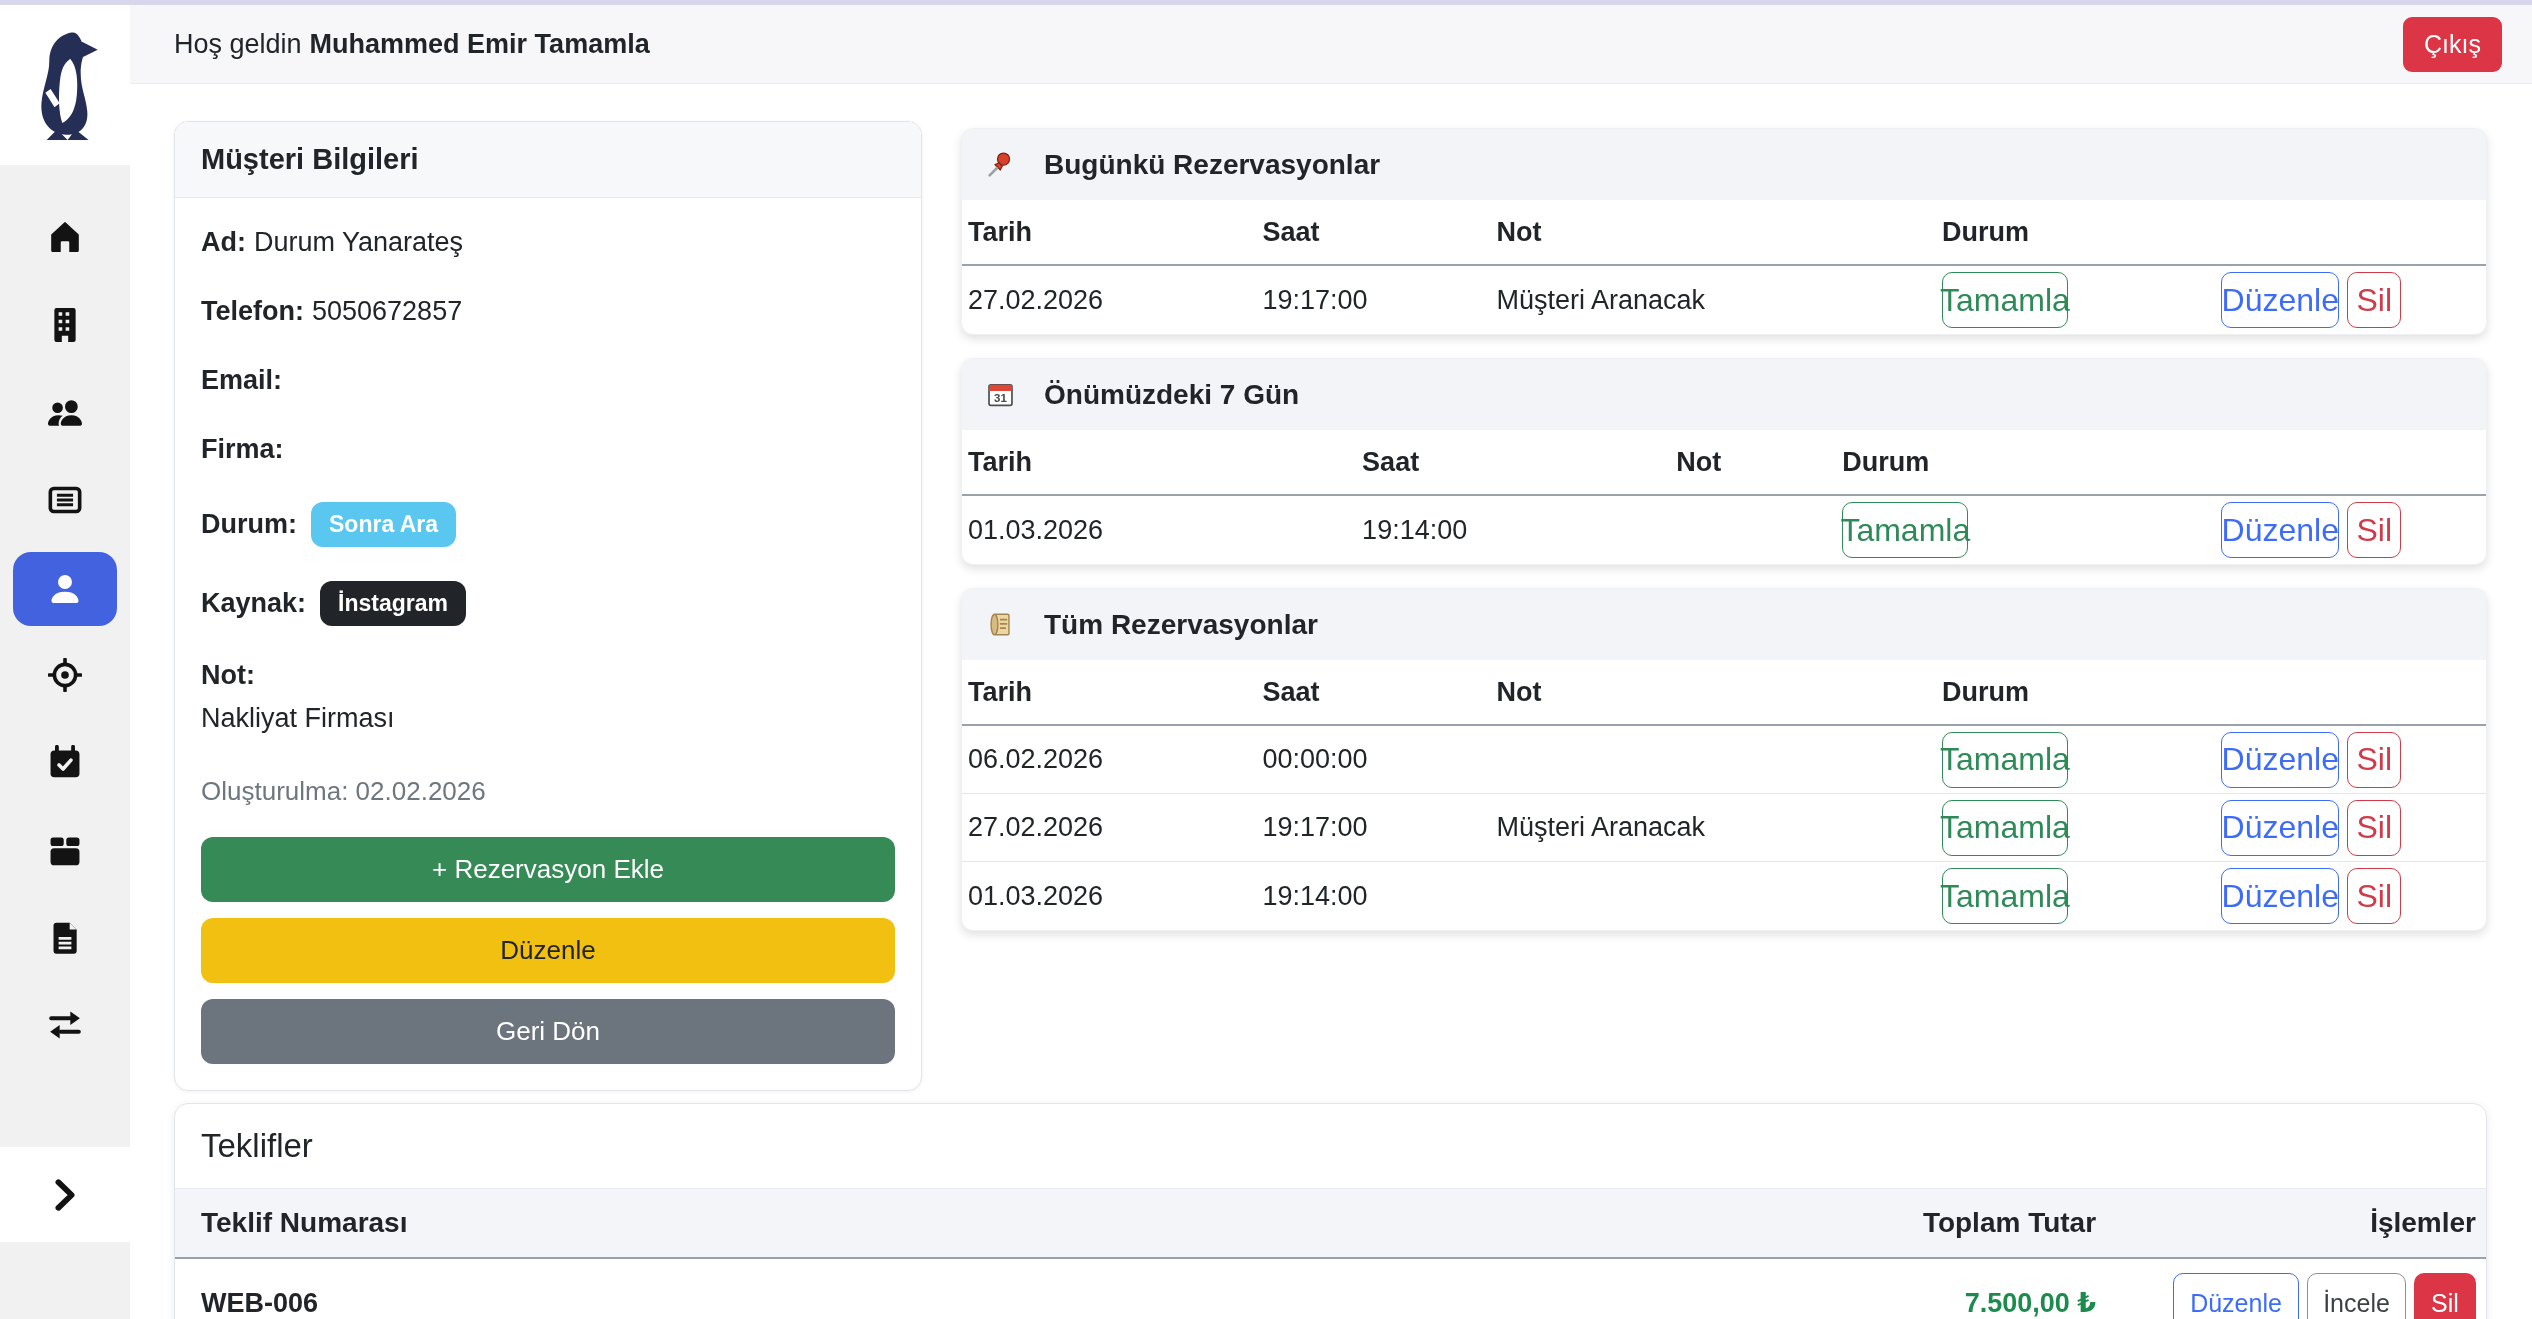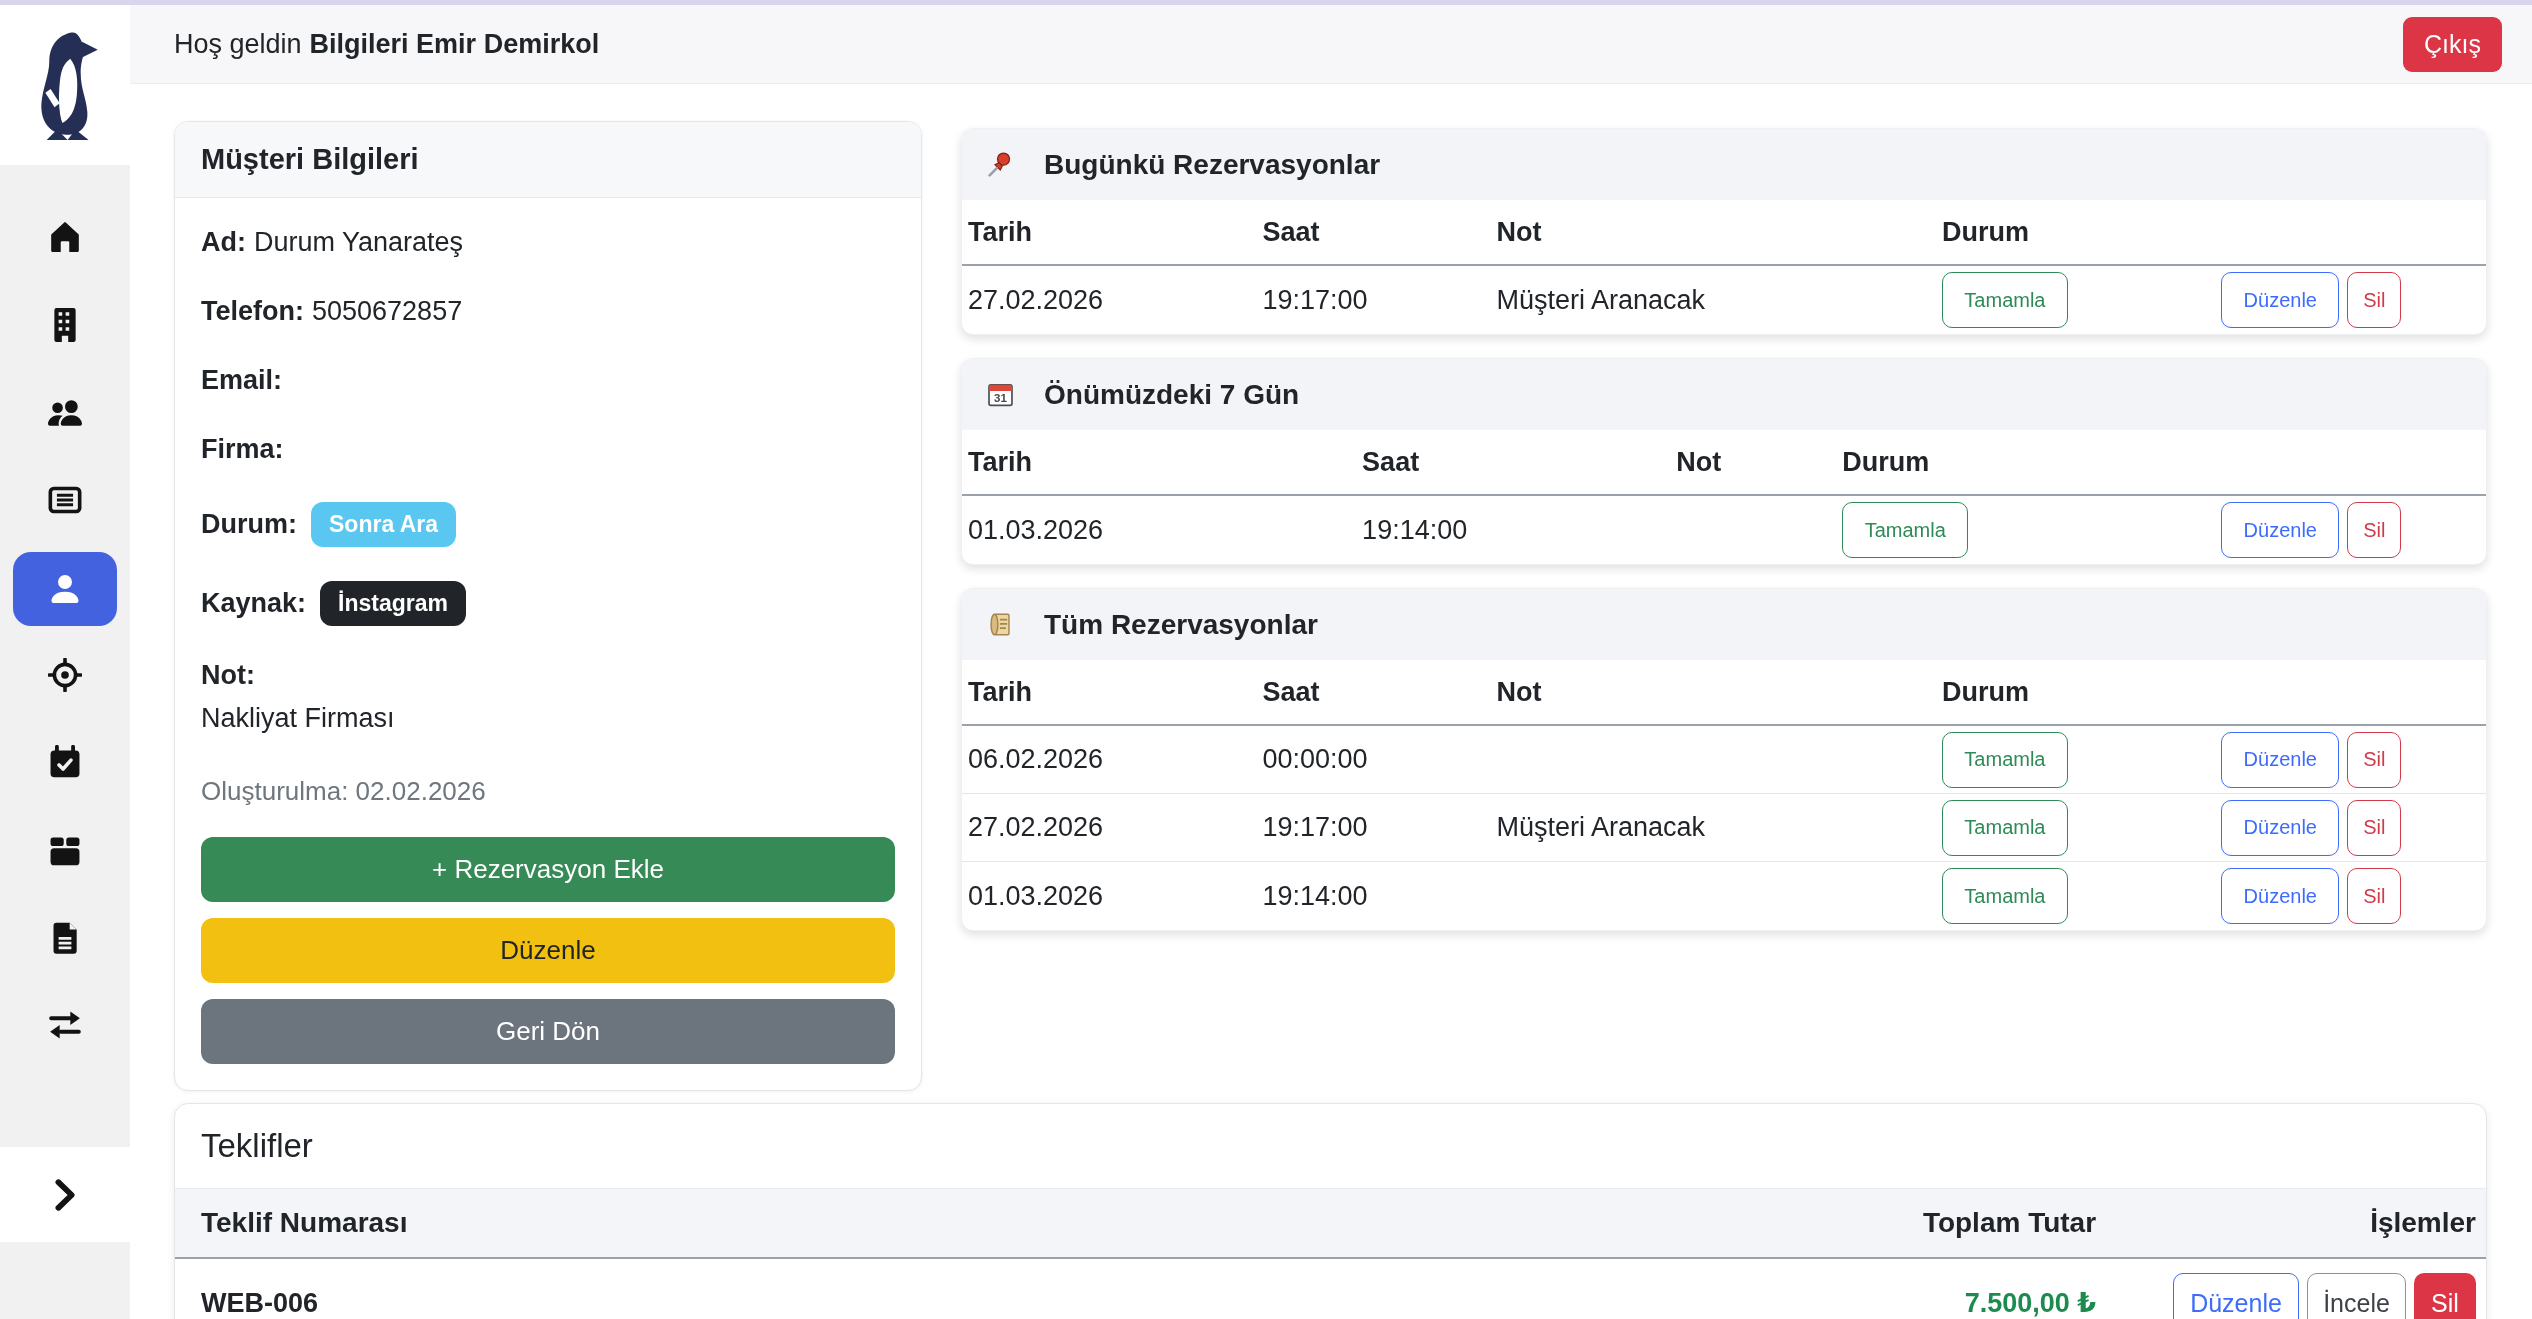--- a/index.html
+++ b/index.html
@@ -74,21 +74,21 @@
     height:71px; background:#f3f4f7; display:flex; align-items:center; gap:29px;
     padding:0 24px; font-size:28px; font-weight:bold;
   }
   .thead, .trow { display:grid; align-items:center; padding:0 8px 0 6px; }
   .thead { height:66px; font-size:27px; font-weight:bold; border-bottom:2px solid #9aa1a8; }
   .trow { height:68px; font-size:27px; border-bottom:1px solid #e3e6e9; }
   .trow:last-child { border-bottom:none; }
   .cols-a { grid-template-columns:19.5% 15.5% 29.5% 18.5% auto; }
   .cols-b { grid-template-columns:26.1% 20.8% 11% 25.1% auto; }
   .btn-sm {
-    background:#fff; border-radius:10px; font-size:20px; height:56px;
+    background:#fff; border-radius:10px; font-size:32px; height:56px;
     font-family:inherit; cursor:pointer; display:inline-flex; align-items:center; justify-content:center;
   }
   .b-complete { width:126px; border:1px solid #2e8b57; color:#2e8b57; }
   .b-edit { width:118px; border:1px solid #3d6bfa; color:#3d6bfa; }
   .b-del { width:54px; border:1px solid #d03a49; color:#d03a49; }
   .actions { display:flex; gap:8px; }
   
   .offers-card {
     position:absolute; left:174px; top:1103px; width:2313px; height:245px;
     background:#fff; border:1px solid #e2e5e9; border-radius:14px 14px 0 0;
@@ -187,21 +187,21 @@
   </button>
   <button class="expand-band">
     <svg width="38" height="38" viewBox="0 0 16 16" fill="none" stroke="currentColor">
       <path d="M5.2 2.6 10.8 8l-5.6 5.4" stroke-width="2.4" stroke-linecap="round" stroke-linejoin="round"></path>
     </svg>
   </button>
 </aside>
 
 <header class="topbar">
   <div class="welcome">
-    <span>Hoş geldin</span><b>Bilgileri Emir Demirkol</b>
+    <span>Hoş geldin</span><b>Muhammed Emir Tamamla</b>
   </div>
   <button class="logout-btn">Çıkış</button>
 </header>
 
 <section class="customer-card">
   <div class="card-header">Müşteri Bilgileri</div>
   <div class="card-body">
     <p class="field"><b>Ad:</b><span>Durum Yanarateş</span></p>
     <p class="field"><b>Telefon:</b><span>5050672857</span></p>
     <p class="field"><b>Email:</b><span></span></p>

